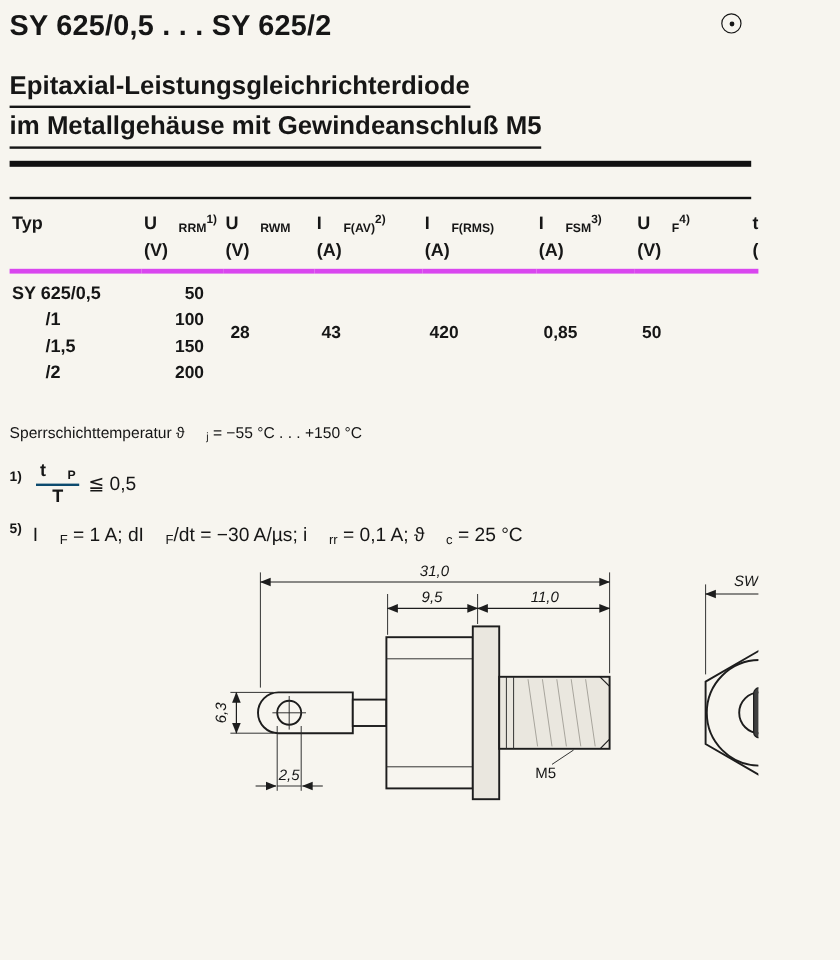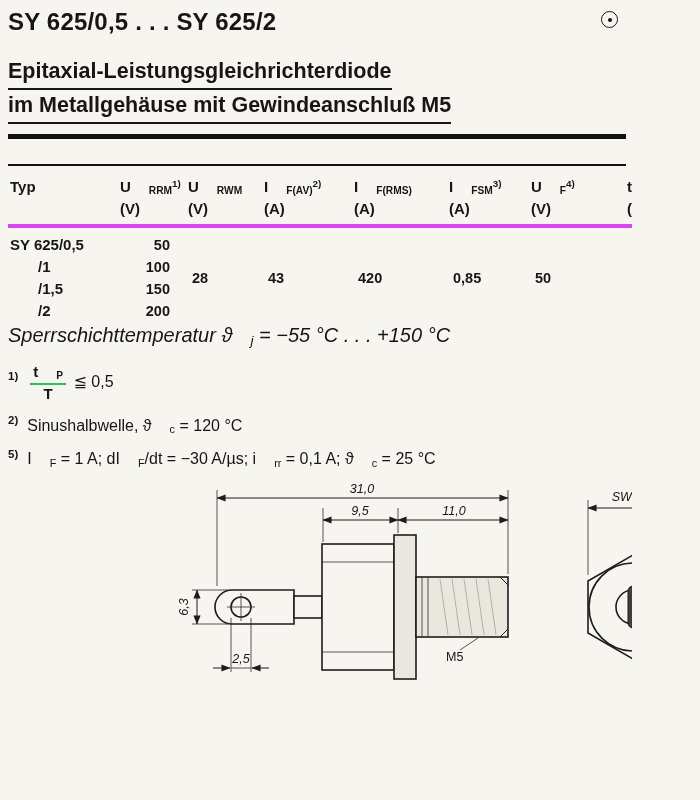--- a/index.html
+++ b/index.html
@@ -27,26 +27,26 @@
   tbody td{font-size:14.5px;font-weight:bold;padding:2.5px 2px;}
   tbody tr:first-child td{padding-top:8px;}
   td.typ{font-size:15px;}
   td.typ-sub{padding-left:30px;font-size:15px;}
   td.urrm{text-align:right;padding-right:16px;}
   td.shared{vertical-align:middle;padding-left:6px;}
 
   sub{font-size:68%;vertical-align:-0.22em;padding-left:18px;}
   sup{font-size:66%;vertical-align:0.5em;}
 
-  .junction{font-size:20px;margin:2px 0 16px;font-style:italic;}
+  .junction{font-size:13px;margin:31px 0 16px;}
   .fn{font-size:16px;margin:0 0 13px;}
   .fn .marker{font-size:11.5px;margin-right:9px;vertical-align:0.55em;font-weight:bold;}
   .frac{display:inline-flex;flex-direction:column;align-items:center;vertical-align:middle;
         margin:0 3px;line-height:1.05;font-size:15px;font-weight:bold;}
-  .fnum{border-bottom:2px solid #22c55e;padding:0 3px 1px;}
+  .fnum{border-bottom:2px solid #0c4a6e;padding:0 3px 1px;}
   .fden{padding-top:1px;}
 
   svg.drawing{display:block;margin-top:2px;}
   .ol{fill:#f7f5ef;stroke:#1d1d1d;stroke-width:1.6;}
   .fillg{fill:#eae7df;stroke:#1d1d1d;stroke-width:1.6;}
   .thin{stroke:#2b2b2b;stroke-width:.8;fill:none;}
   .dimline{stroke:#1d1d1d;stroke-width:1;fill:none;}
   .hatch{stroke:#8d8a82;stroke-width:.6;}
   .dim{font-style:italic;font-size:12.5px;fill:#161616;}
   .lbl{font-size:12.5px;fill:#161616;}
@@ -141,23 +141,20 @@
     </tbody>
   </table>
 
   <div class="junction"><span>Sperrschichttemperatur ϑ</span><sub>j</sub><span> = −55 °C . . . +150 °C</span></div>
 
   <div class="fn">
     <sup class="marker">1)</sup><span><span class="frac">
           <span class="fnum"><span>t</span><sub>P</sub></span>
           <span class="fden">T</span>
         </span><span> ≦ 0,5</span></span>
-  </div>
-  <div class="fn">
-    <sup class="marker">2)</sup><span><span>Sinushalbwelle, ϑ</span><sub>c</sub><span> = 120 °C</span></span>
   </div>
   <div class="fn">
     <sup class="marker">5)</sup><span><span>I</span><sub>F</sub><span> = 1 A; dI</span><sub>F</sub><span>/dt = −30 A/µs; i</span><sub>rr</sub><span> = 0,1 A; ϑ</span><sub>c</sub><span> = 25 °C</span></span>
   </div>
 
   <svg class="drawing" width="688" height="212" viewBox="0 0 688 212">
     <defs>
       <marker id="arr" viewBox="0 0 10 10" refX="9.5" refY="5" markerWidth="9" markerHeight="9" orient="auto-start-reverse">
         <path d="M0,1 L10,5 L0,9 z" fill="#1d1d1d"></path>
       </marker>

